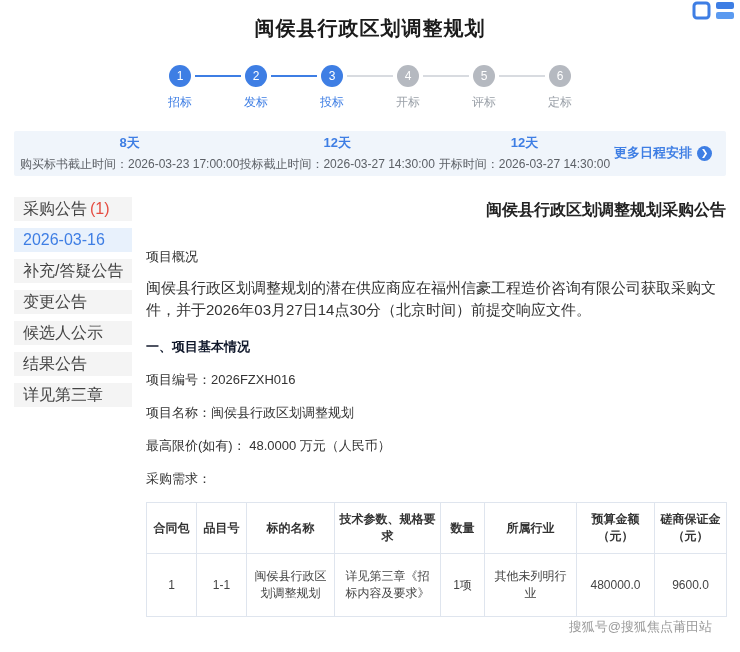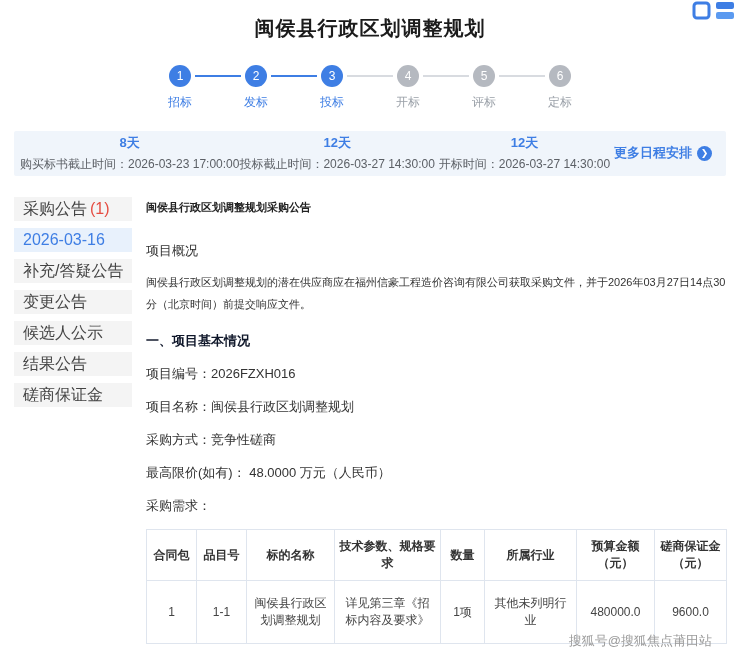--- a/index.html
+++ b/index.html
@@ -43,36 +43,36 @@
   
   .main { display:flex; align-items:flex-start; margin:21px 14px 0; }
   .sidebar { width:118px; flex-shrink:0; }
   .side-item {
     background:#f4f4f4; height:24px; line-height:24px; padding-left:9px;
     font-size:16px; color:#444; margin-bottom:7px; cursor:pointer; white-space:nowrap;
   }
   .side-item.selected { background:#e8f1fc; color:#3e7ee4; }
   .side-count { color:#e54d42; margin-left:3px; }
   .content { flex:1; margin-left:14px; min-width:0; }
-  .article-title { text-align:left; font-size:11px; font-weight:bold; color:#222; margin-top:3px; }
+  .article-title { text-align:right; font-size:16px; font-weight:bold; color:#222; margin-top:3px; }
   .para-heading { font-size:13px; color:#333; margin-top:27px; }
-  .para { font-size:11px; color:#333; line-height:22px; margin-top:11px; }
+  .para { font-size:15px; color:#333; line-height:22px; margin-top:11px; }
   .section-heading { font-size:13px; font-weight:bold; color:#0f172a; margin-top:17px; }
   .field-line { font-size:13px; color:#333; margin-top:15px; }
   
   table { border-collapse:collapse; width:100%; margin-top:14px; table-layout:fixed; }
   th, td {
     border:1px solid #dfe5ee; font-size:12px; text-align:center;
     vertical-align:middle; padding:8px 4px; word-break:break-all;
   }
   th { font-weight:bold; color:#333; line-height:17px; }
   td { color:#444; line-height:17px; }
   tr.data-row td { padding:14px 5px; }
   
-  .watermark { position:absolute; right:28px; bottom:2px; font-size:13px; color:#9b9b9b;margin-left:48px; }
+  .watermark { position:absolute; right:28px; bottom:16px; font-size:13px; color:#9b9b9b;margin-left:48px; }
 </style>
 </head>
 <body>
 
 <div class="page-header">
   <div class="page-title">闽侯县行政区划调整规划</div>
   <div class="corner-logo">
     <svg width="44" height="20" viewBox="0 0 44 20">
       <rect x="2" y="3" width="15" height="15" rx="3" fill="none" stroke="#3e7ee4" stroke-width="3"></rect>
       <rect x="24" y="2" width="18" height="7" rx="2" fill="#3e7ee4"></rect>
@@ -147,33 +147,32 @@
     <div class="side-item">
       <span>变更公告</span>
     </div>
     <div class="side-item">
       <span>候选人公示</span>
     </div>
     <div class="side-item">
       <span>结果公告</span>
     </div>
     <div class="side-item">
-      <span>磋商保证金</span>
+      <span>详见第三章</span>
     </div>
   </div>
 
   <div class="content">
     <div class="article-title">闽侯县行政区划调整规划采购公告</div>
     <div class="para-heading">项目概况</div>
     <div class="para">闽侯县行政区划调整规划的潜在供应商应在福州信豪工程造价咨询有限公司获取采购文件，并于2026年03月27日14点30分（北京时间）前提交响应文件。</div>
     <div class="section-heading">一、项目基本情况</div>
 
     <div class="field-line">项目编号：2026FZXH016</div>
     <div class="field-line">项目名称：闽侯县行政区划调整规划</div>
-    <div class="field-line">采购方式：竞争性磋商</div>
     <div class="field-line">最高限价(如有)： 48.0000 万元（人民币）</div>
     <div class="field-line">采购需求：</div>
 
     <table>
       <colgroup>
         <col style="width:50px">
           <col style="width:50px">
           <col style="width:88px">
           <col style="width:106px">
         <col style="width:44px">

